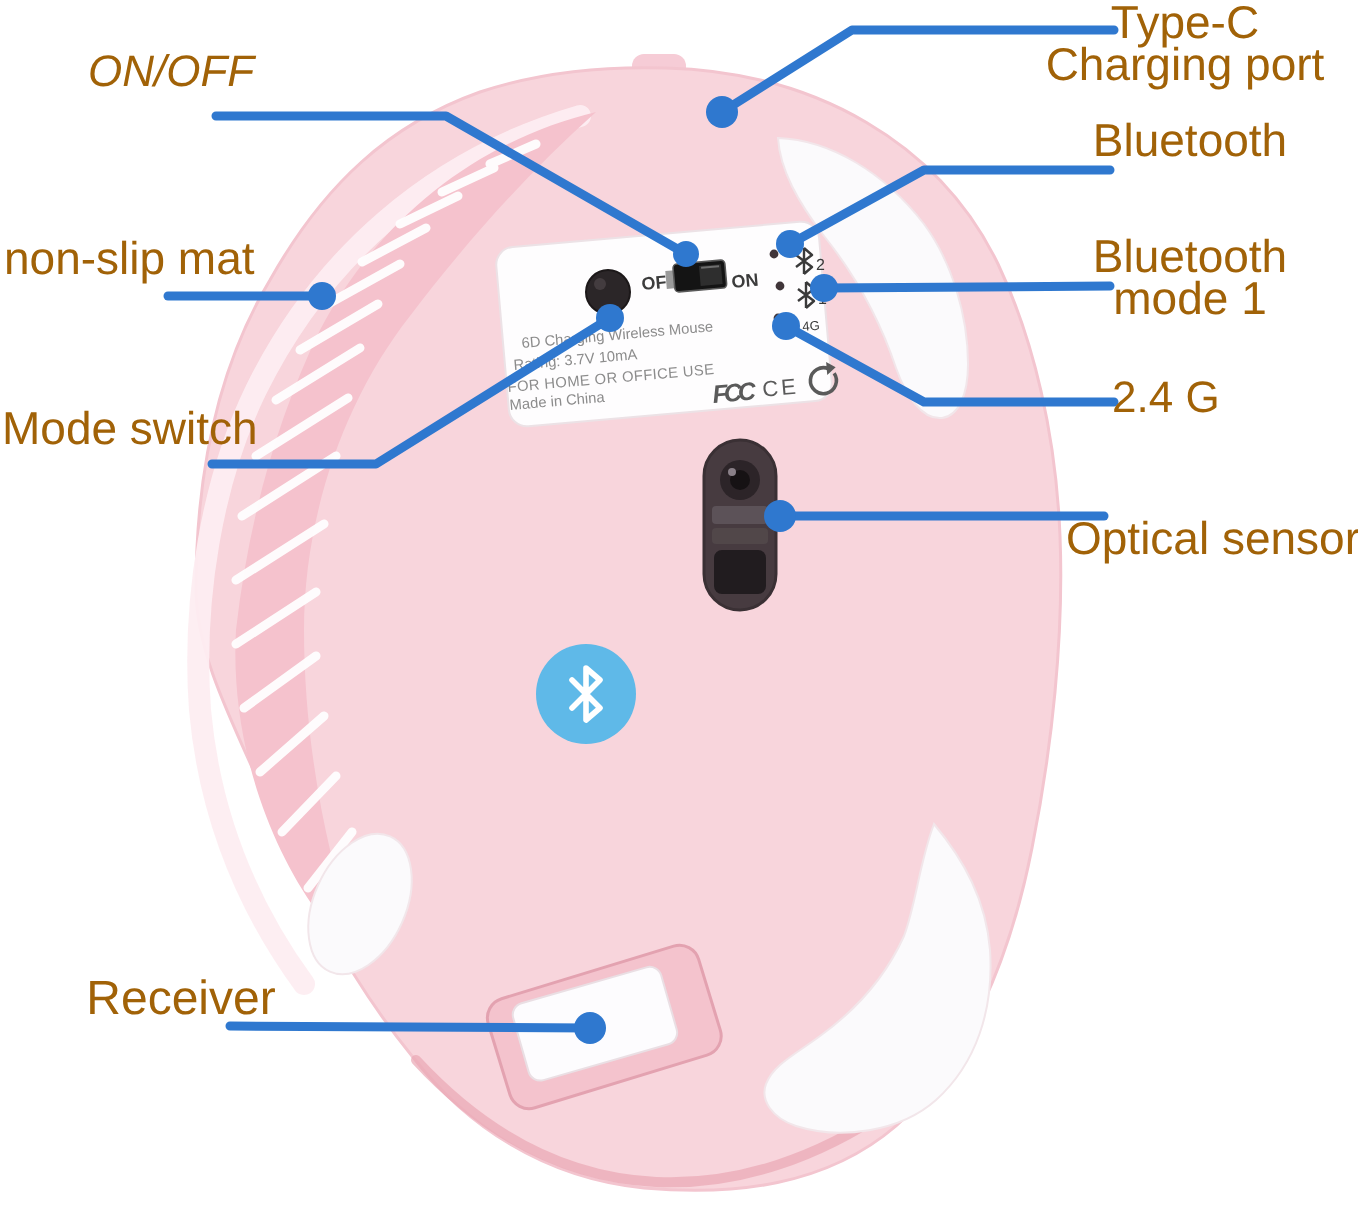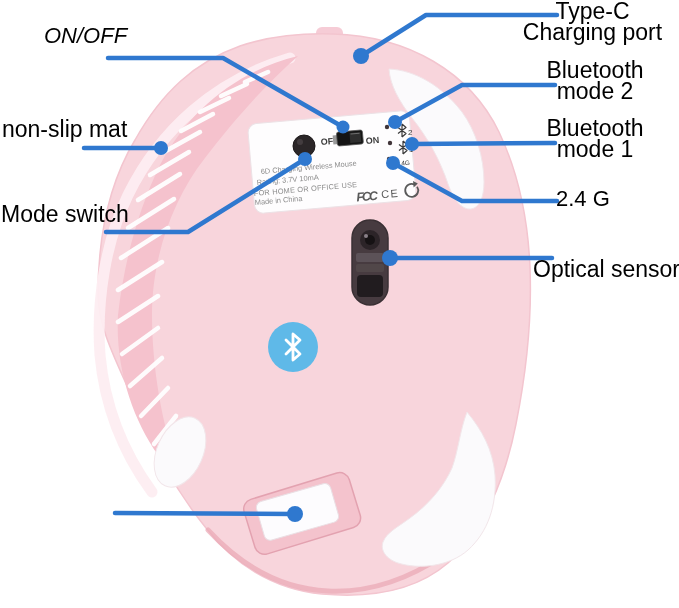--- a/index.html
+++ b/index.html
@@ -2,21 +2,21 @@
 <html><head>
 <meta charset="utf-8">
 <style>
   html,body{margin:0;padding:0;background:#ffffff;}
   #stage{
     position:relative;width:679px;height:608px;background:#ffffff;overflow:hidden;
     font-family:"Liberation Sans", sans-serif;color:#333;
   }
   #mouse-svg{position:absolute;left:0;top:0;width:679px;height:608px;}
   .callout-label{
-    position:absolute;font-size:23px;line-height:21px;color:#000000;
+    position:absolute;font-size:23px;line-height:21px;color:#a16207;
     white-space:nowrap;
   }
   .callout-label.block{white-space:normal;text-align:center;}
   .lbl-on-off{left:44px;top:25px;font-size:22px;font-style:italic;}
   .lbl-type-c{left:505px;top:1px;width:175px;}
   .lbl-bt2{left:510px;top:60px;width:170px;}
   .lbl-bt1{left:510px;top:118px;width:170px;}
   .lbl-24g{left:556px;top:188px;font-size:22px;text-align:right;}
   .lbl-optical{left:533px;top:259px;}
   .lbl-nonslip{left:2px;top:119px;}
@@ -185,32 +185,32 @@
 
   <div class="callout-label lbl-on-off">ON/OFF</div>
 
   <div class="callout-label block lbl-type-c">
     <div>Type-C</div>
     <div>Charging port</div>
   </div>
 
   <div class="callout-label block lbl-bt2">
     <div>Bluetooth</div>
-    <div>mode 2</div>
   </div>
 
   <div class="callout-label block lbl-bt1">
     <div>Bluetooth</div>
     <div>mode 1</div>
   </div>
 
   <div class="callout-label lbl-24g">2.4 G</div>
 
   <div class="callout-label lbl-nonslip">non-slip mat</div>
 
   <div class="callout-label lbl-optical">Optical sensor</div>
 
   <div class="callout-label lbl-modeswitch">Mode switch</div>
 
   <div class="callout-label block lbl-usb">
+    <div>Receiver</div>
   </div>
 
 </div>
 
 </body></html>

